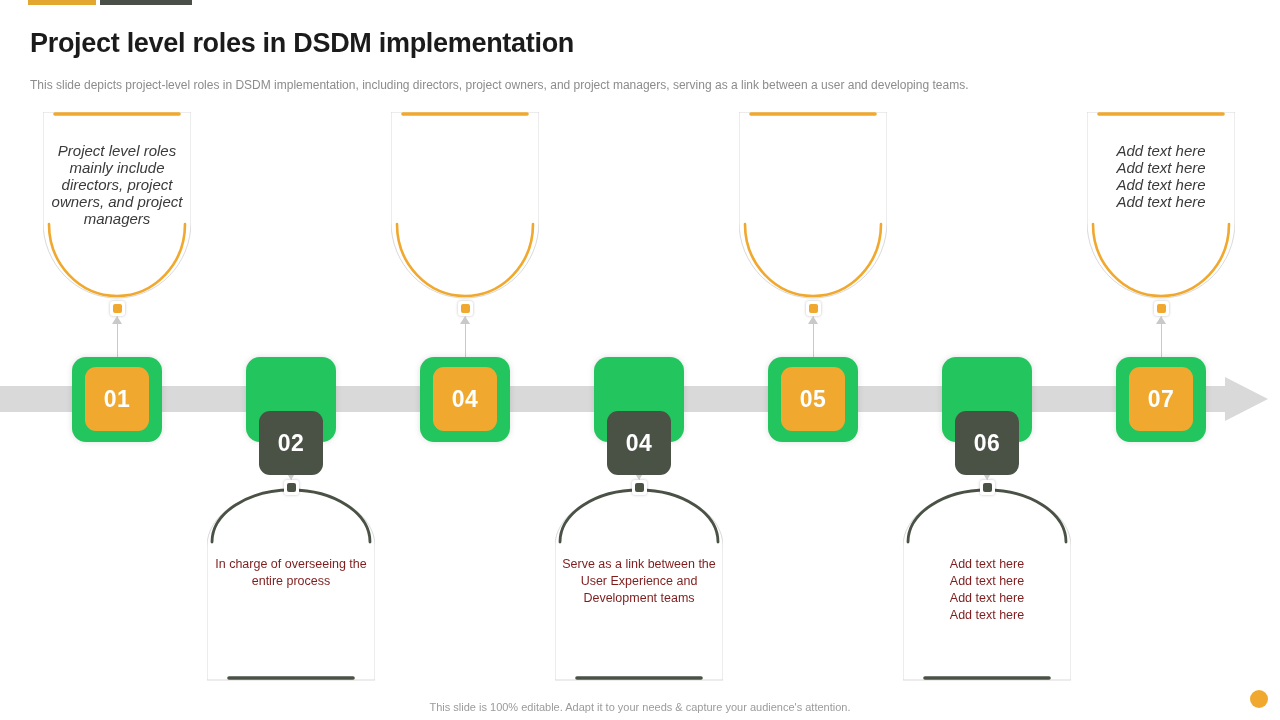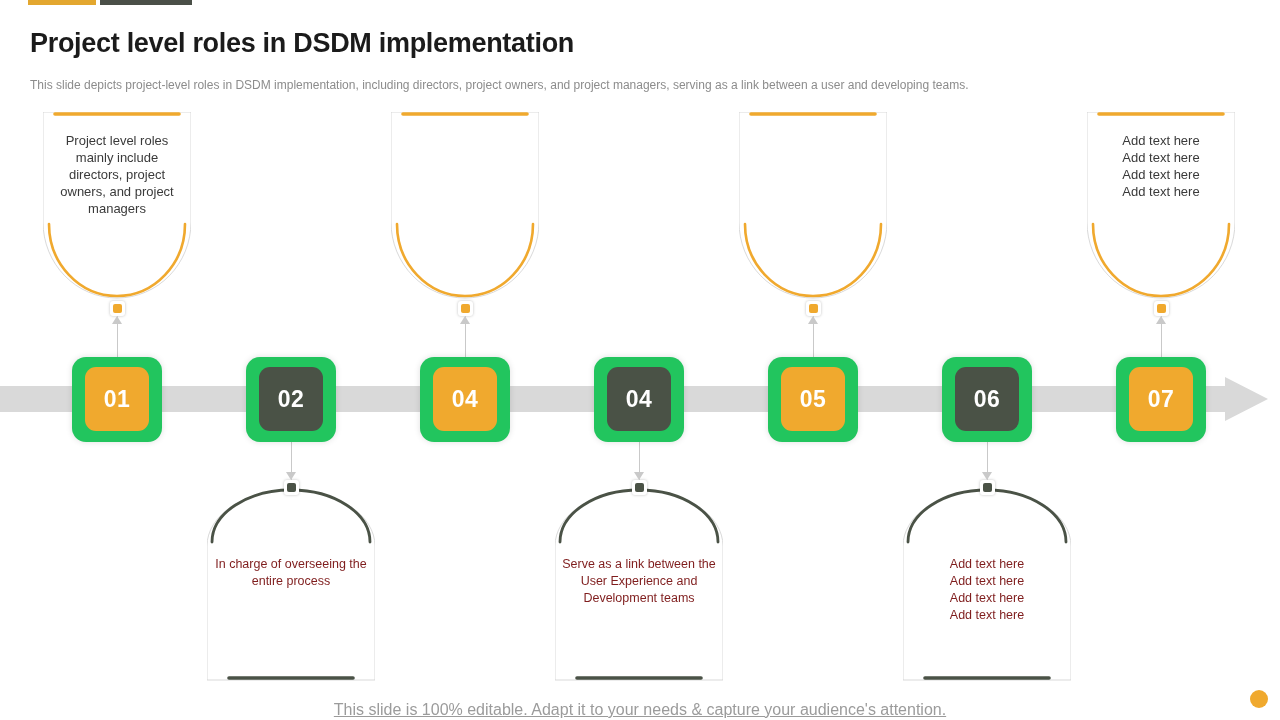--- a/index.html
+++ b/index.html
@@ -69,21 +69,21 @@
     border-radius: 11px;
     display: flex;
     align-items: center;
     justify-content: center;
     font-size: 23px;
     font-weight: bold;
     color: #ffffff;
     letter-spacing: 0.5px;
   }
   .node-inner.orange { background: #F0A92E; }
-  .node-inner.dark   { background: #4A5246; }
+  .node-inner.dark   { background: #4A5246; margin-top: 44px; }
 
   
   .connector {
     position: absolute;
     width: 1px;
     background: #c9c9c9;
   }
   .connector-arrow {
     position: absolute;
     width: 0; height: 0;
@@ -97,26 +97,27 @@
   .card-top {
     position: absolute;
     width: 148px;
     height: 186px;
   }
   .card-top .card-svg,
   .card-bottom .card-svg { position: absolute; left: 0; top: 0; }
   .card-top .card-text {
     position: absolute;
     left: 6px; right: 6px;
-    top: 20px;
+    top: 30px;
     text-align: center;
-    font-size: 13px;
+    font-size: 15px;
     line-height: 17px;
     color: #3a3a3a;
     white-space: pre-line;
+    font-style: italic;
   }
   .card-dot {
     position: absolute;
     width: 15px; height: 15px;
     background: #ffffff;
     border-radius: 3px;
     box-shadow: 0 0 3px rgba(0,0,0,0.25);
   }
   .card-dot span {
     position: absolute;
@@ -144,23 +145,22 @@
     color: #7f1d1d;
     white-space: pre-line;
   }
 
   
   .footer-note {
     position: absolute;
     left: 0; right: 0;
     top: 701px;
     text-align: center;
-    font-size: 16px;
+    font-size: 11px;
     color: #9b9b9b;
-    text-decoration: underline;
   }
   .corner-dot {
     position: absolute;
     right: 12px; bottom: 12px;
     width: 18px; height: 18px;
     border-radius: 50%;
     background: #F0A92E;
   }
 </style>
 </head>

